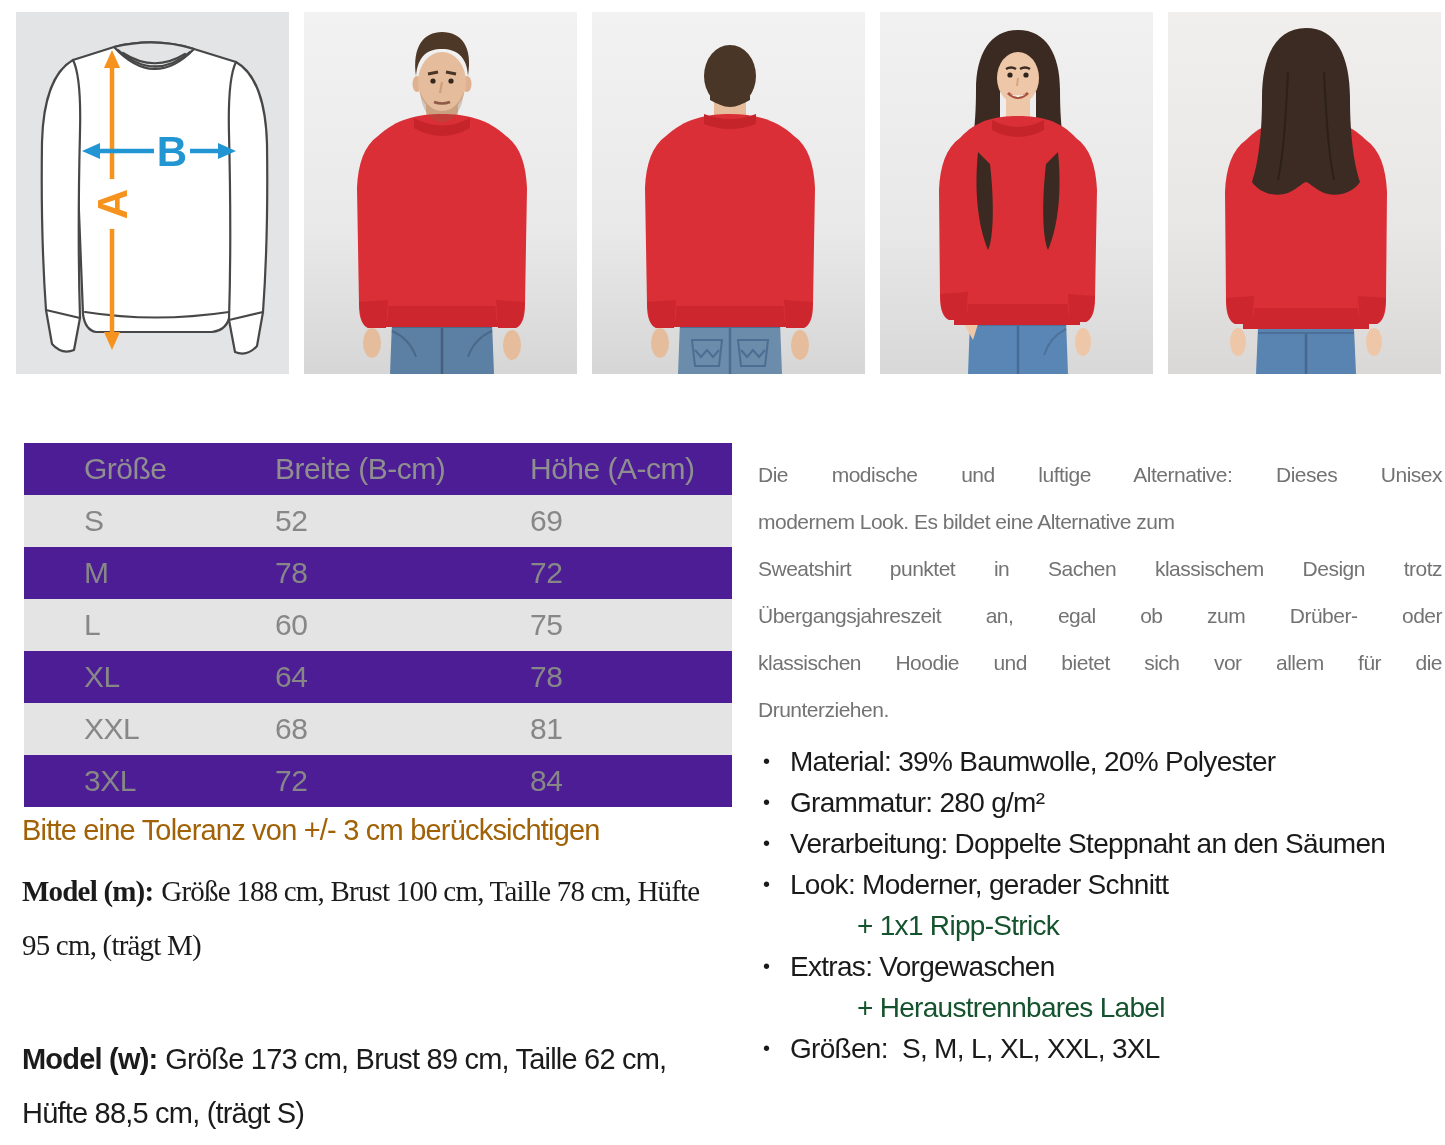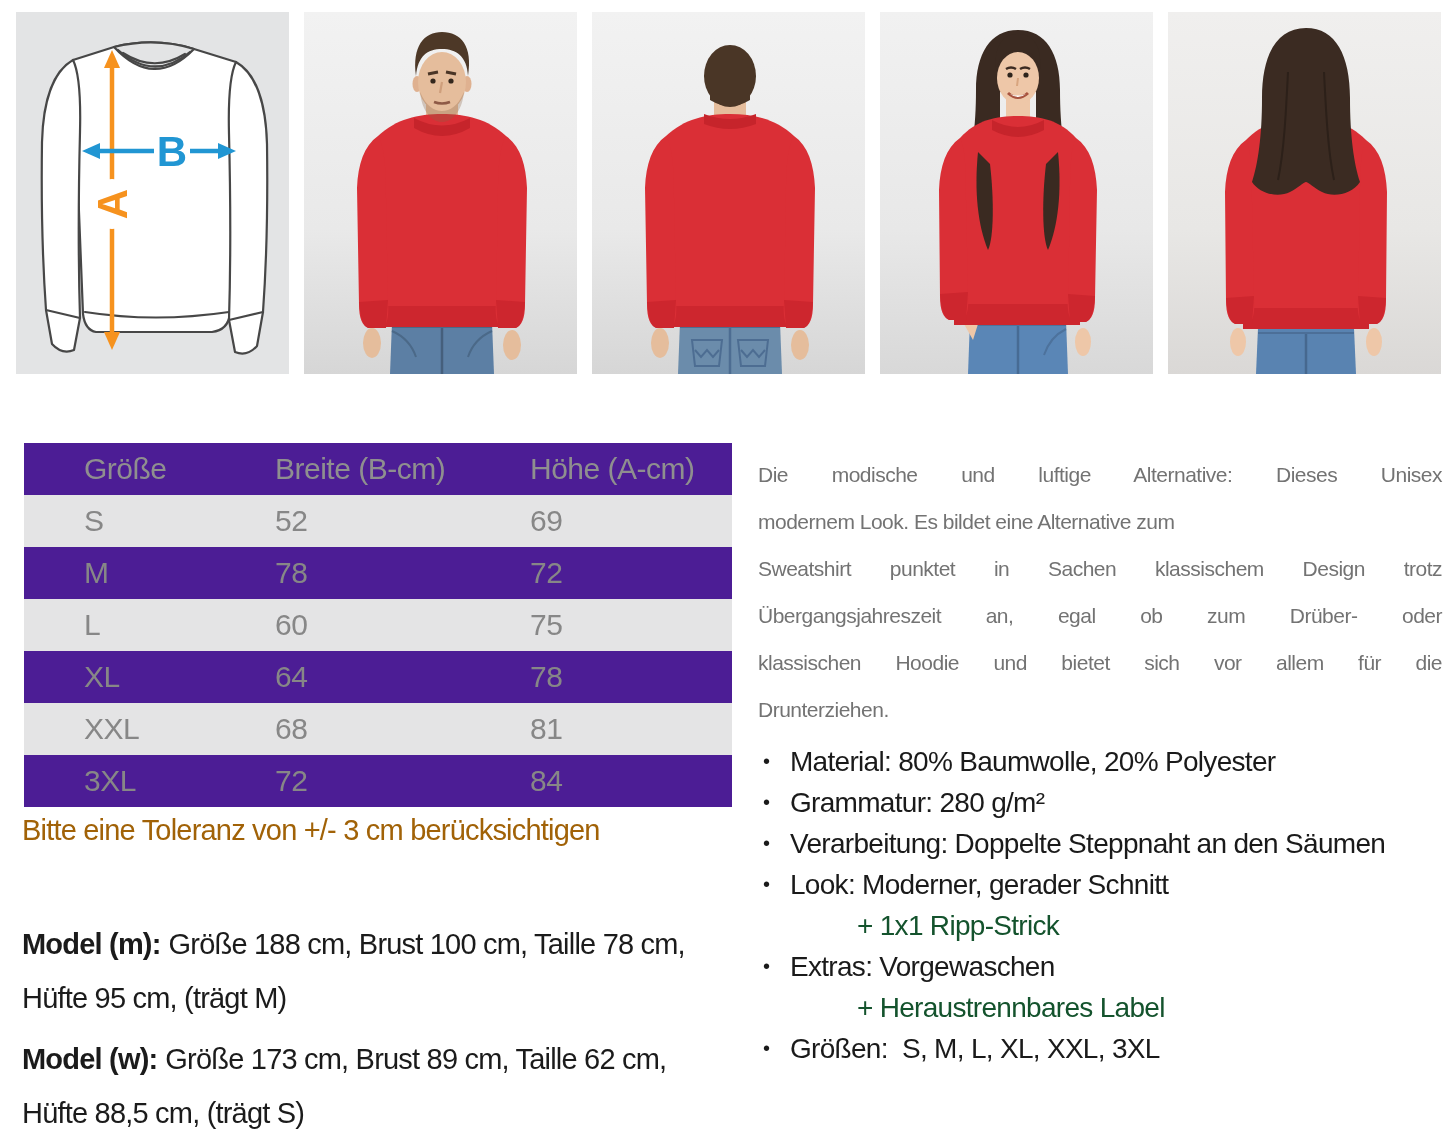--- a/index.html
+++ b/index.html
@@ -29,21 +29,21 @@
 
   
   .tolerance {
     position:absolute; left:22px; top:814px; width:700px;
     font-size:29px; letter-spacing:-0.8px; color:#a16207;
   }
   .model-note {
     position:absolute; left:22px; width:705px;
     font-size:29px; letter-spacing:-0.8px; line-height:54px; color:#1b1b1b;
   }
-  .model-m { top:917px; }
+  .model-m { top:864px;font-family:Liberation Serif, serif; }
   .model-w { top:1032px; }
   .mlabel { font-weight:bold; margin-right:8px; }
 
   
   .description { position:absolute; left:758px; top:451px; width:684px; }
   .dline {
     font-size:21px; letter-spacing:-0.5px; line-height:47px;
     color:#737373; height:47px; white-space:nowrap;
   }
   .dline.j { text-align:justify; text-align-last:justify; white-space:normal; }
@@ -279,21 +279,21 @@
   <div class="dline">modernem Look. Es bildet eine Alternative zum</div>
   <div class="dline j">Sweatshirt punktet in Sachen klassischem Design trotz</div>
   <div class="dline j">Übergangsjahreszeit an, egal ob zum Drüber- oder</div>
   <div class="dline j">klassischen Hoodie und bietet sich vor allem für die</div>
   <div class="dline">Drunterziehen.</div>
 </div>
 
 <div class="bullets">
   <div class="brow">
     <span class="dot">•</span>
-    <span class="btext">Material: 80% Baumwolle, 20% Polyester</span>
+    <span class="btext">Material: 39% Baumwolle, 20% Polyester</span>
   </div>
   <div class="brow">
     <span class="dot">•</span>
     <span class="btext">Grammatur: 280 g/m²</span>
   </div>
   <div class="brow">
     <span class="dot">•</span>
     <span class="btext">Verarbeitung: Doppelte Steppnaht an den Säumen</span>
   </div>
   <div class="brow">

